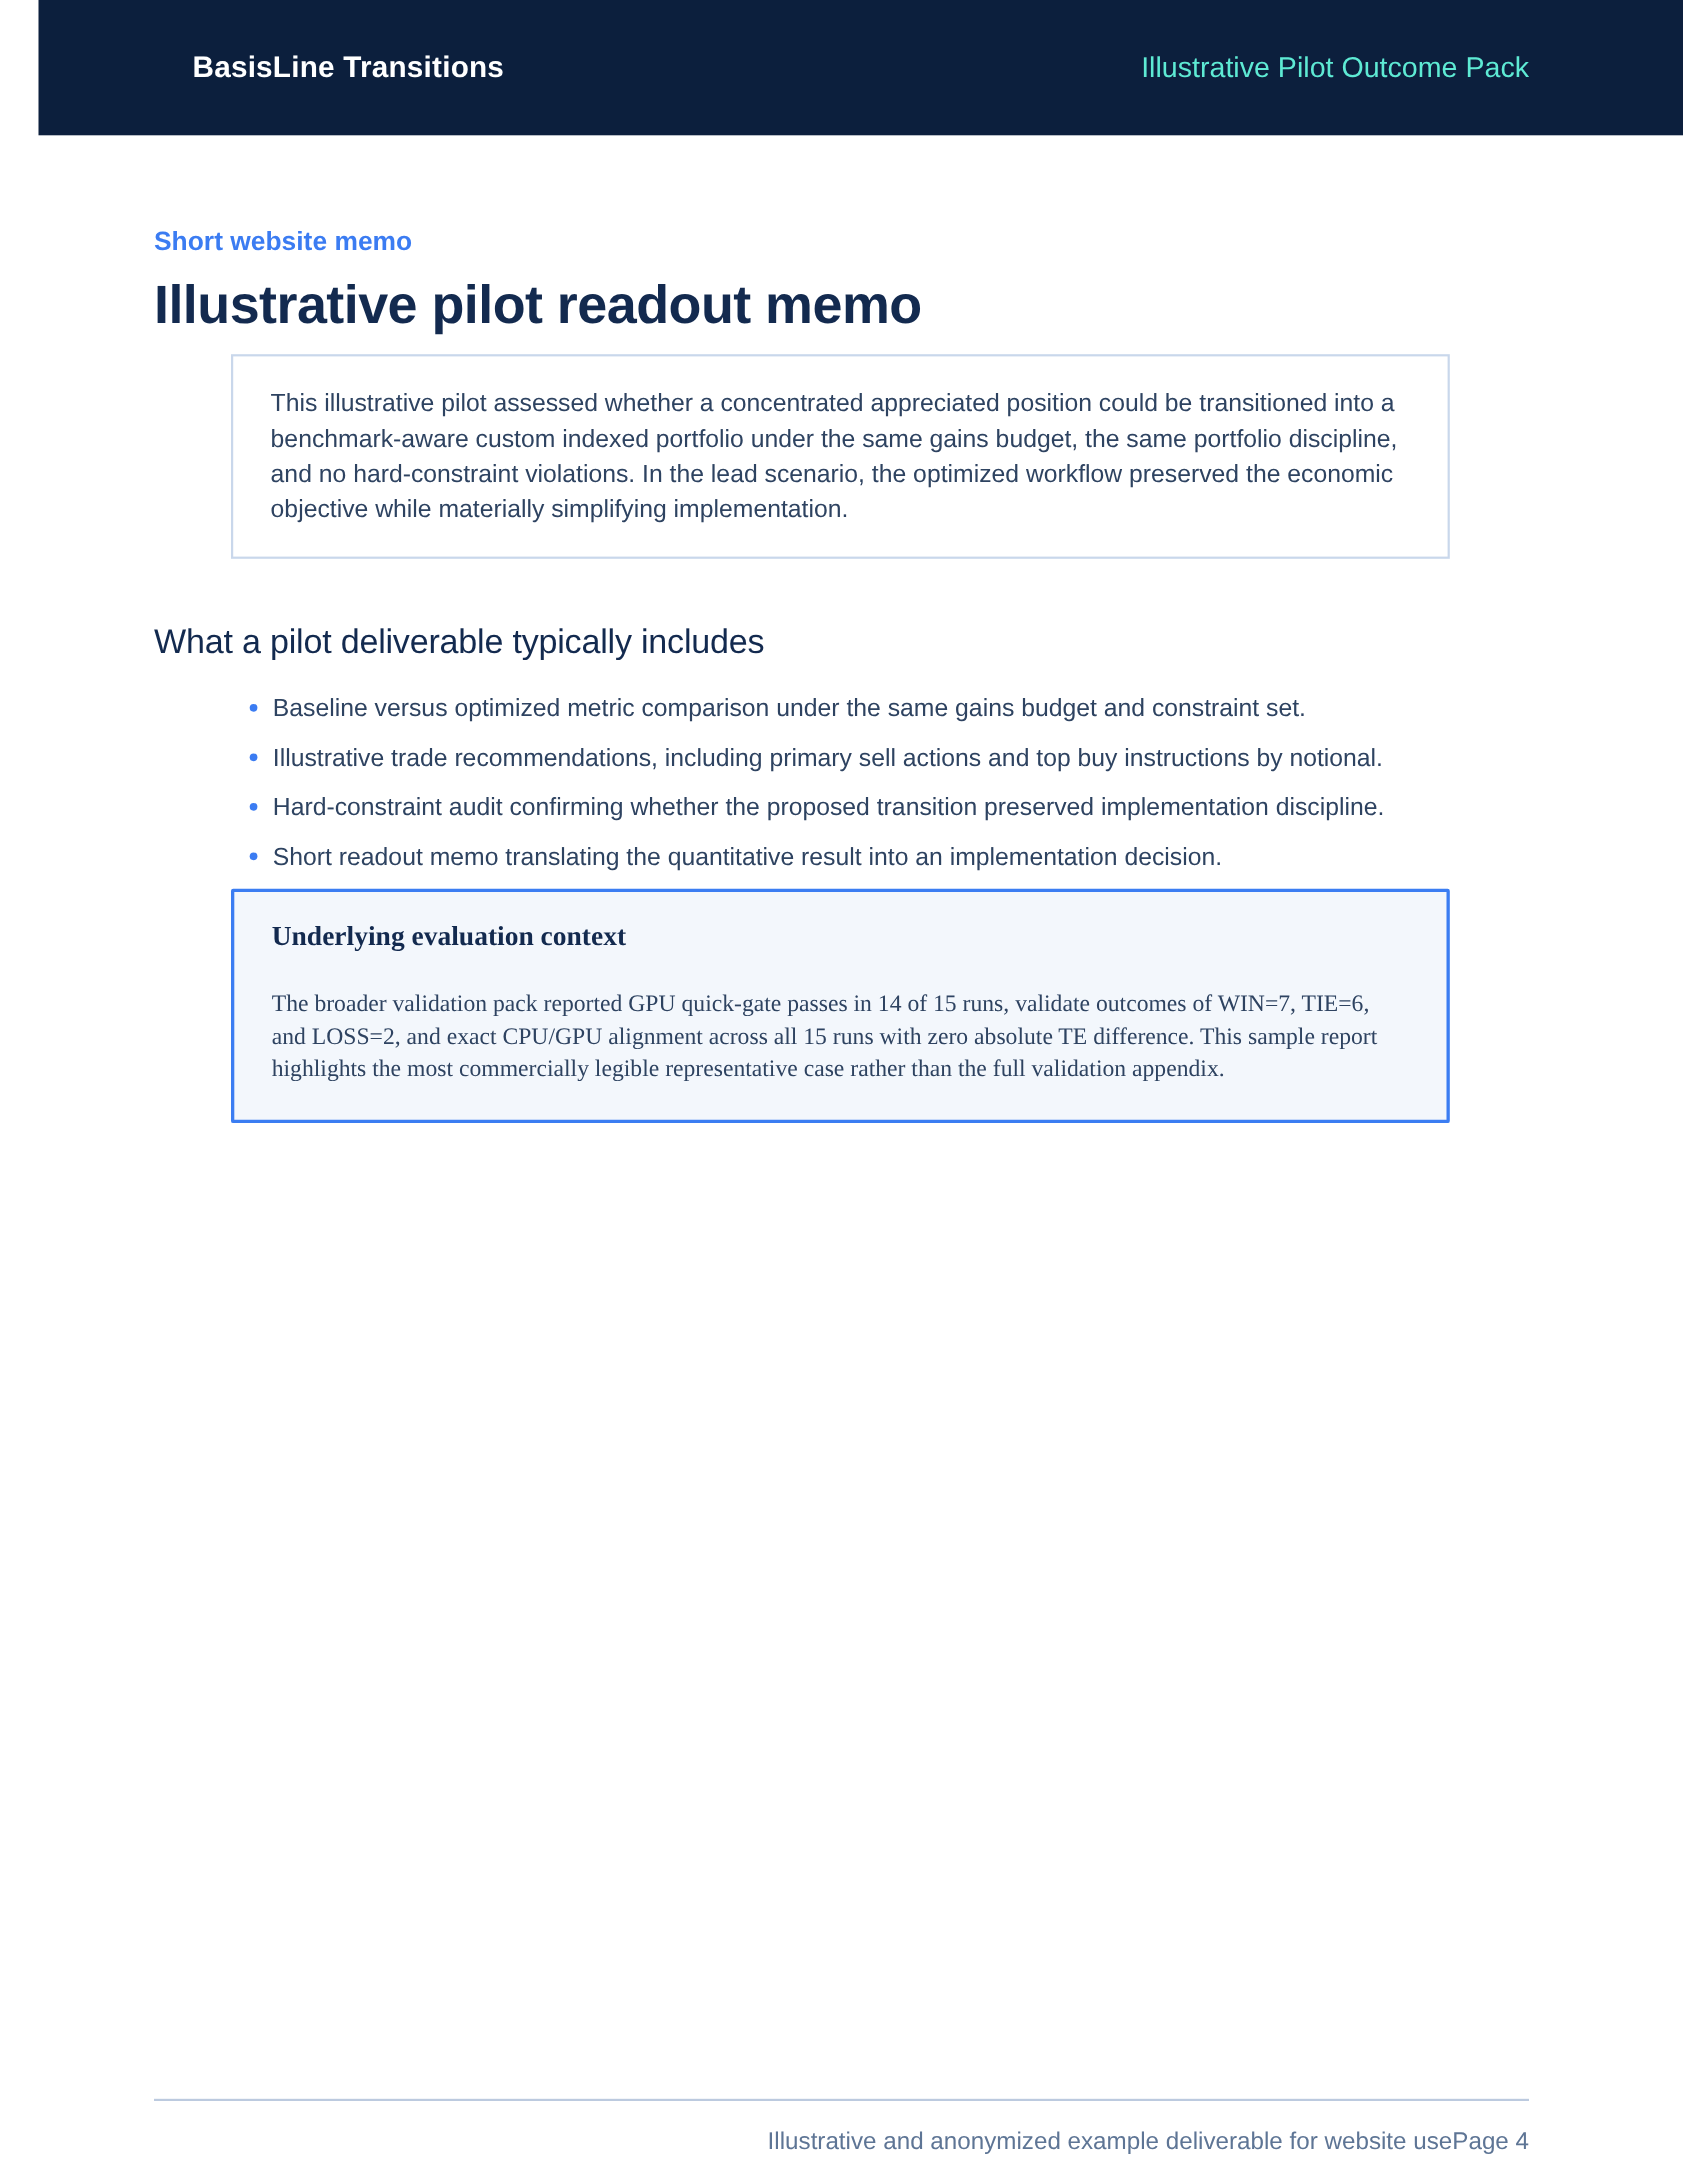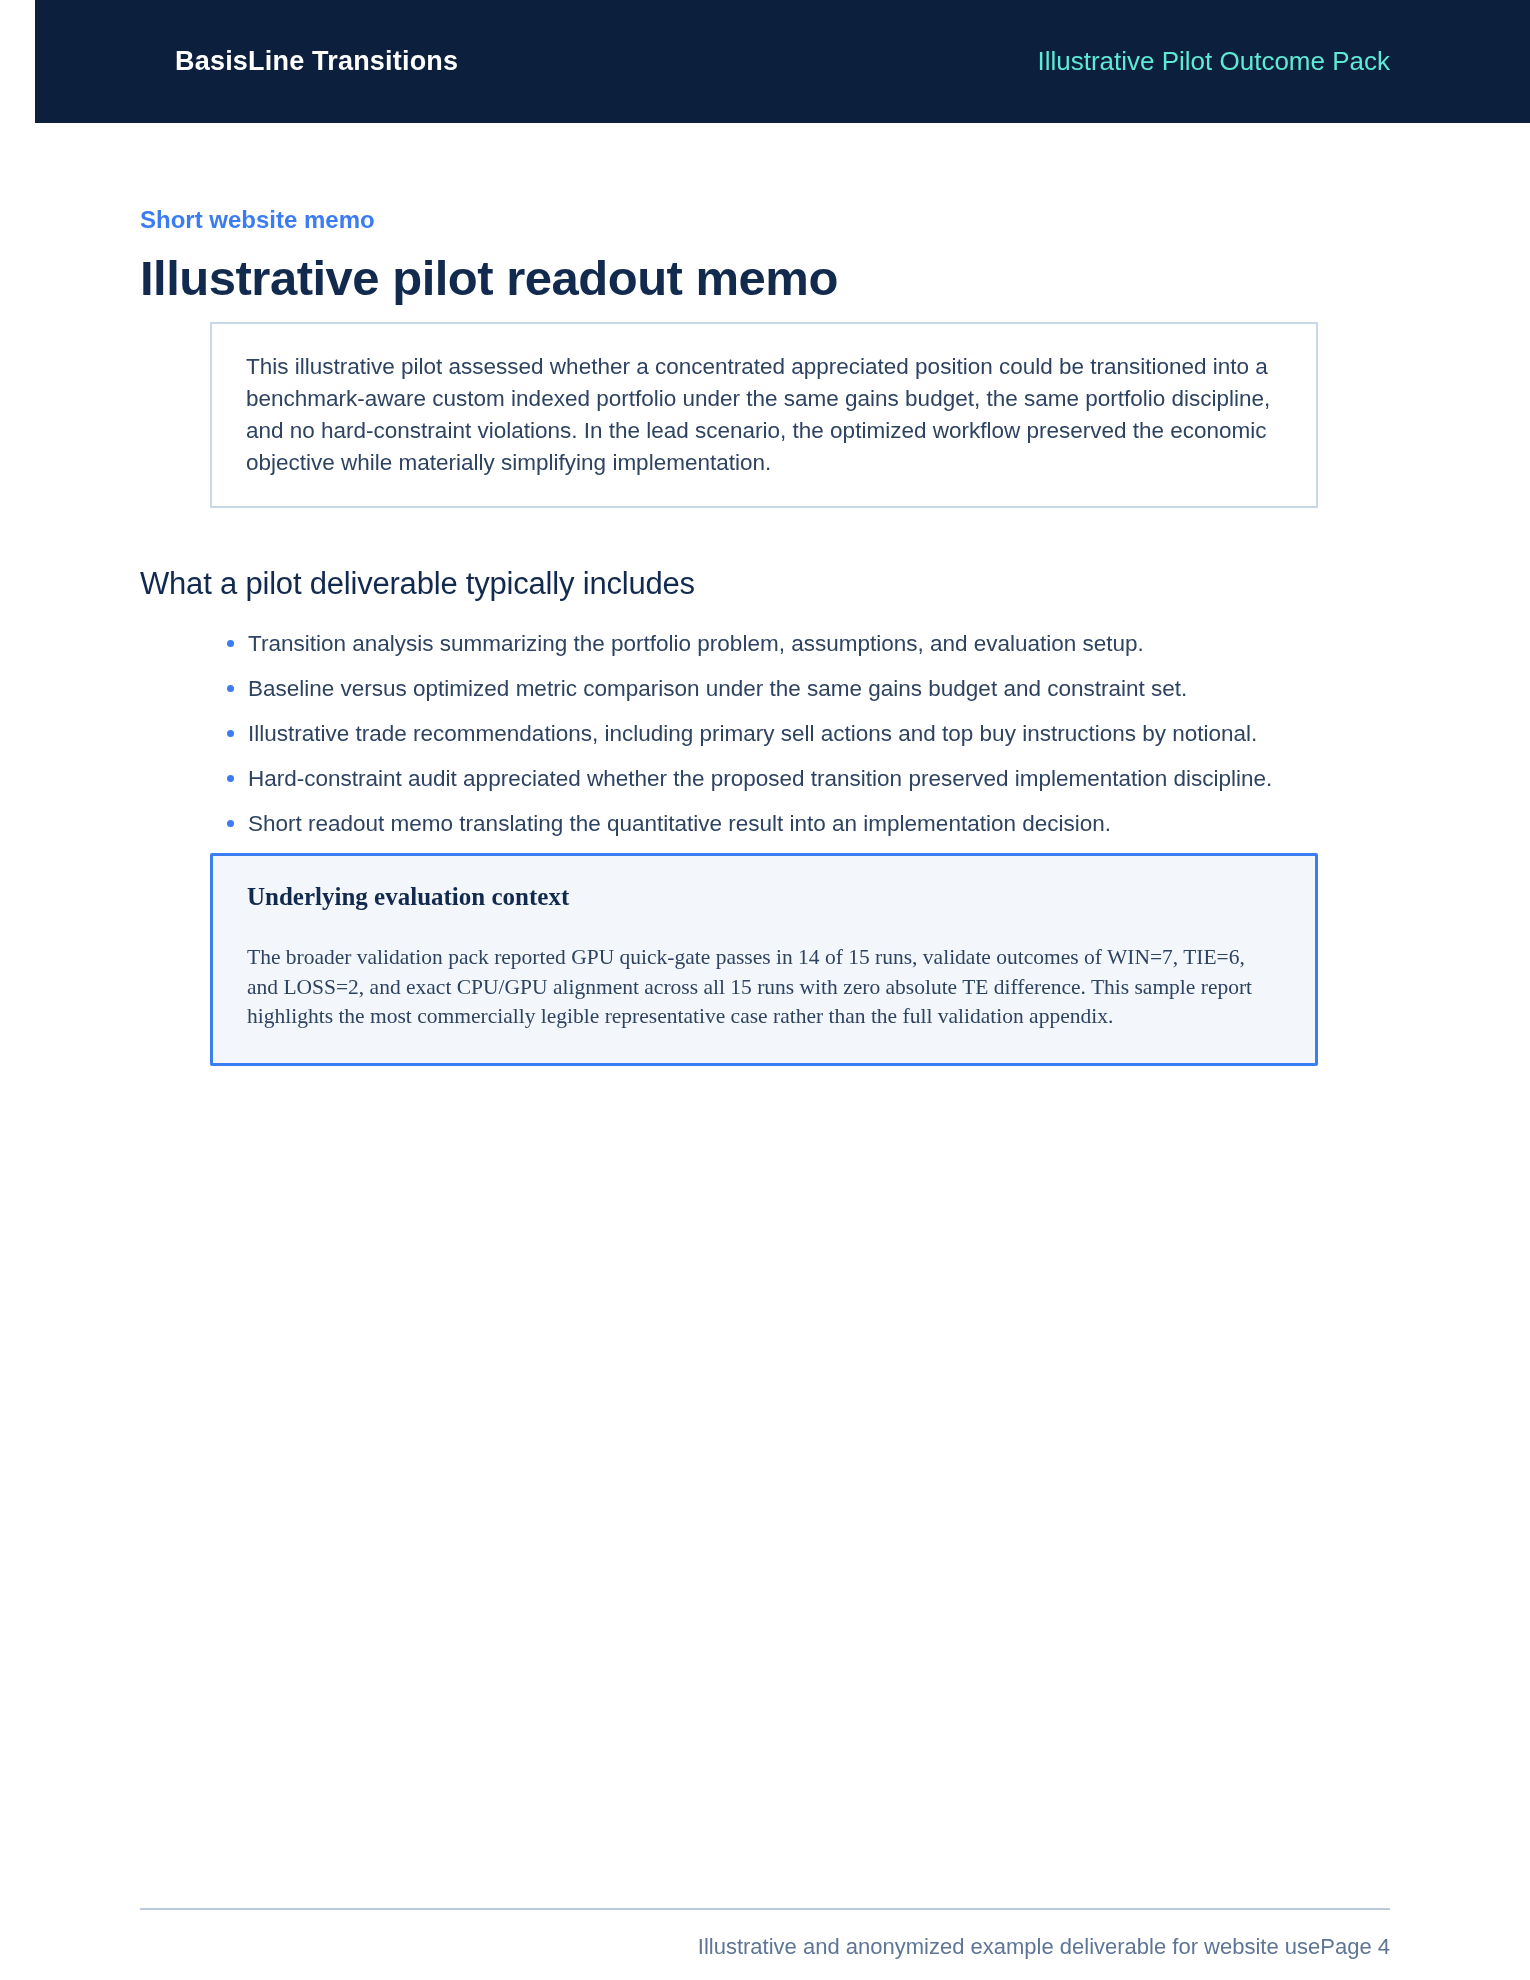--- a/index.html
+++ b/index.html
@@ -149,24 +149,23 @@
 
     <h1 class="memo-title">Illustrative pilot readout memo</h1>
 
     <div class="summary-box">
       <div>This illustrative pilot assessed whether a concentrated appreciated position could be transitioned into a benchmark-aware custom indexed portfolio under the same gains budget, the same portfolio discipline, and no hard-constraint violations. In the lead scenario, the optimized workflow preserved the economic objective while materially simplifying implementation.</div>
     </div>
 
     <h2 class="section-heading">What a pilot deliverable typically includes</h2>
 
     <ul class="includes-list">
-      <li>Transition analysis summarizing the portfolio problem, assumptions, and evaluation setup.</li>
       <li>Baseline versus optimized metric comparison under the same gains budget and constraint set.</li>
       <li>Illustrative trade recommendations, including primary sell actions and top buy instructions by notional.</li>
-      <li>Hard-constraint audit appreciated whether the proposed transition preserved implementation discipline.</li>
+      <li>Hard-constraint audit confirming whether the proposed transition preserved implementation discipline.</li>
       <li>Short readout memo translating the quantitative result into an implementation decision.</li>
     </ul>
 
     <div class="context-box">
       <div class="context-heading">Underlying evaluation context</div>
       <div class="context-body">The broader validation pack reported GPU quick-gate passes in 14 of 15 runs, validate outcomes of WIN=7, TIE=6, and LOSS=2, and exact CPU/GPU alignment across all 15 runs with zero absolute TE difference. This sample report highlights the most commercially legible representative case rather than the full validation appendix.</div>
     </div>
 
   </div>
 

